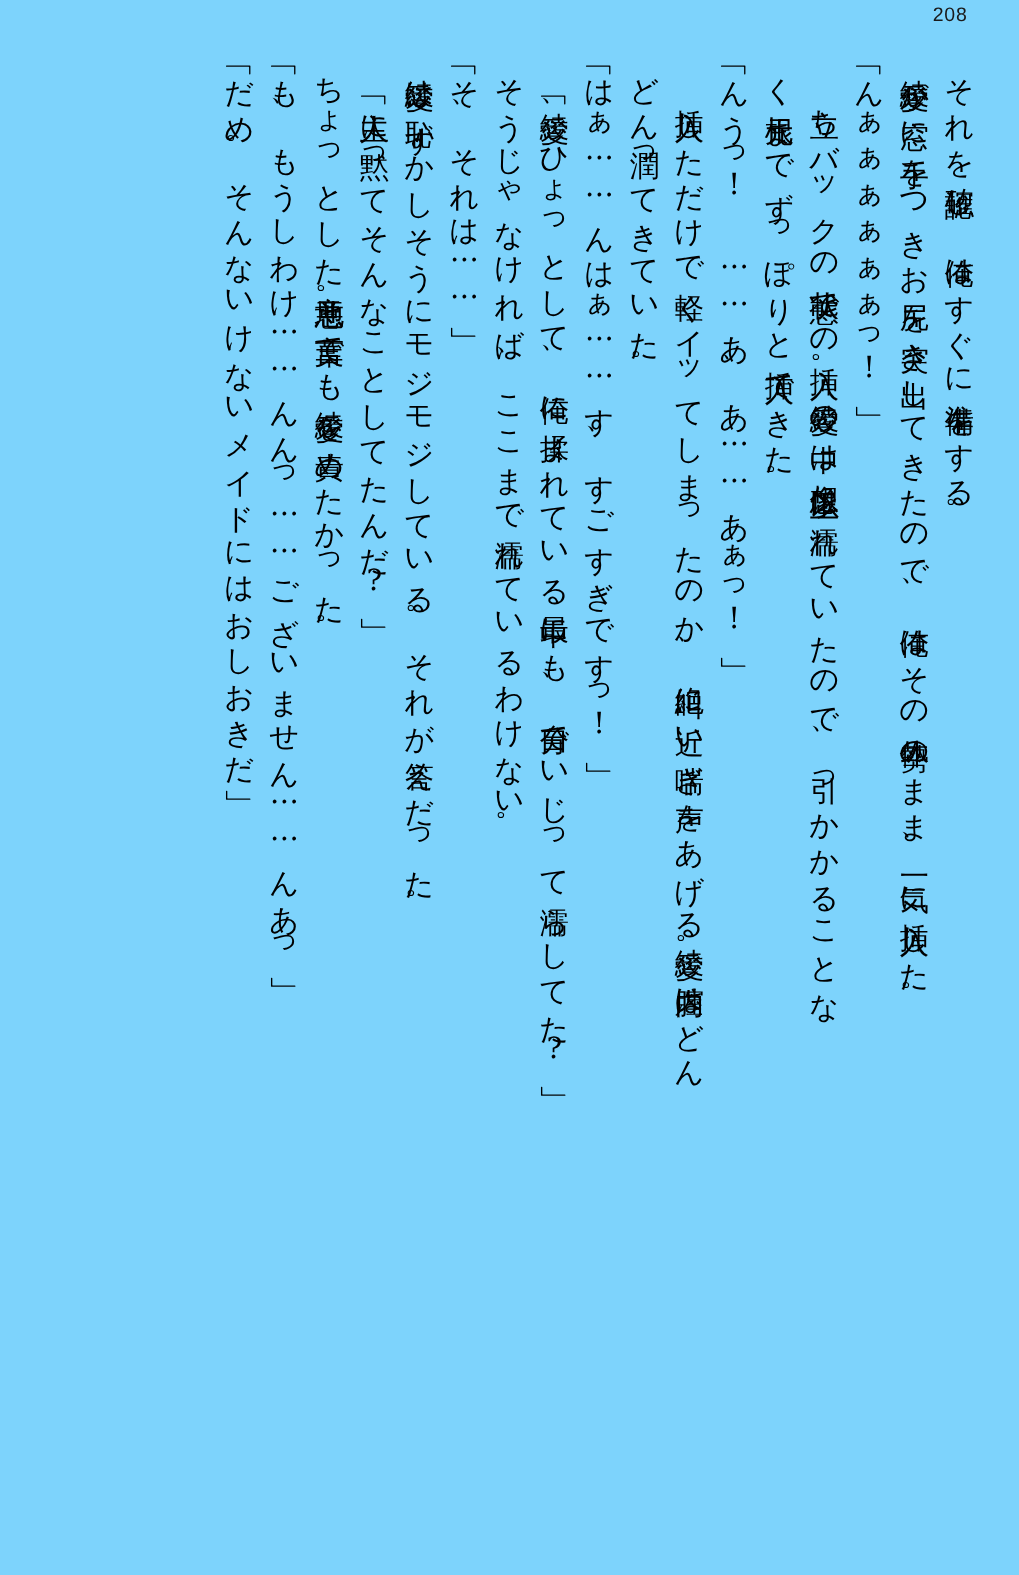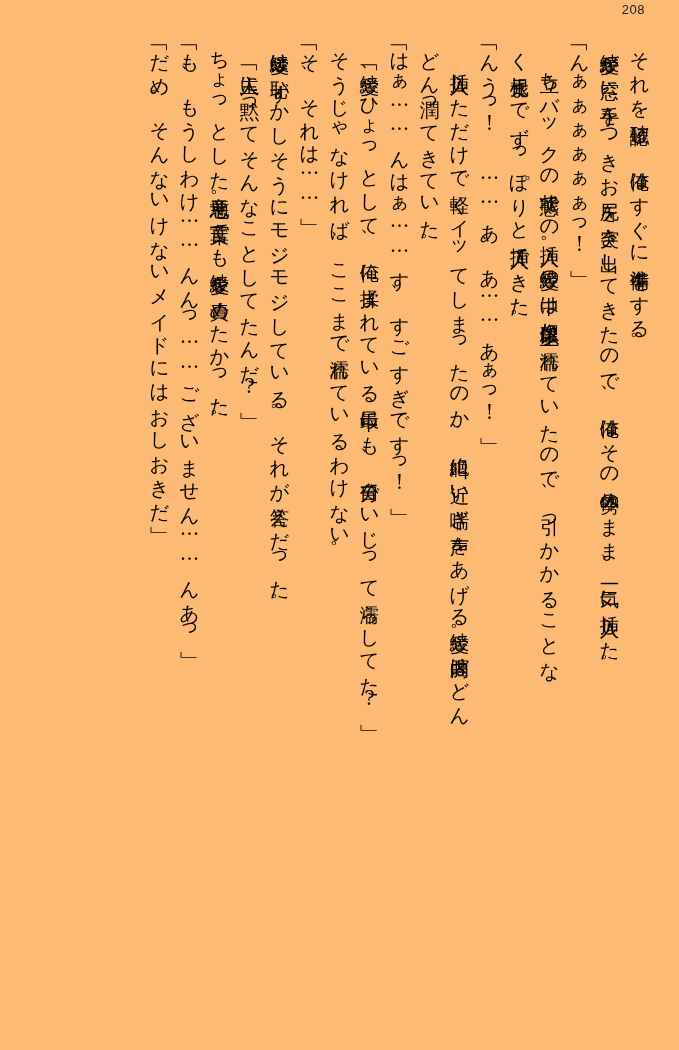--- a/index.html
+++ b/index.html
@@ -7,21 +7,21 @@
     padding: 0;
     background: #ffffff;
   }
   body {
     font-family: "Liberation Serif", serif;
   }
   .page {
     position: relative;
     width: 679px;
     height: 1050px;
-    background: #fdba74;
+    background: #7dd3fc;
     overflow: hidden;
   }
   .page-number {
     position: absolute;
     top: 2px;
     right: 34px;
     font-family: "Liberation Sans", sans-serif;
     font-size: 13px;
     color: #1a1a1a;
     letter-spacing: 0.5px;

